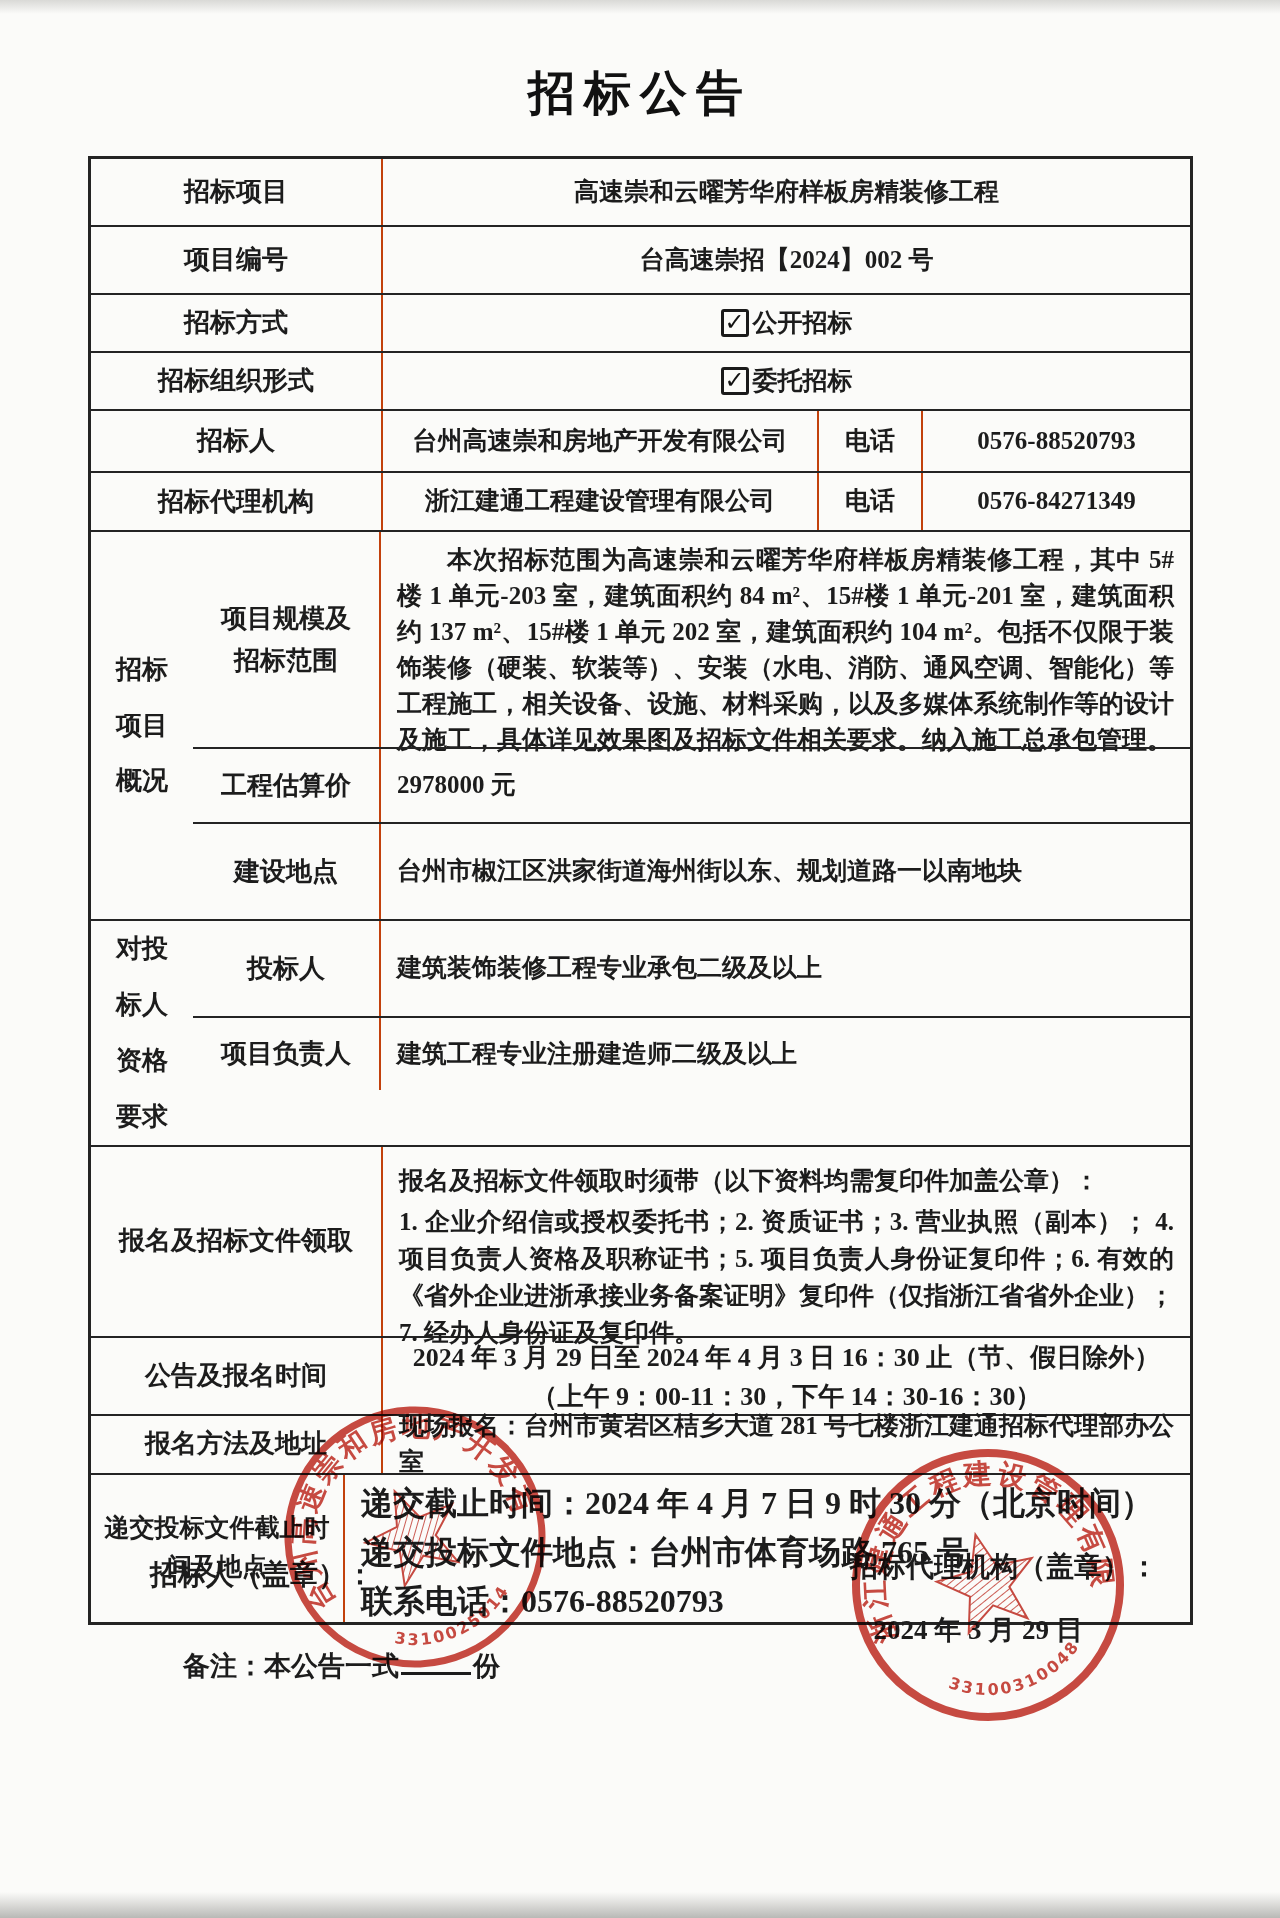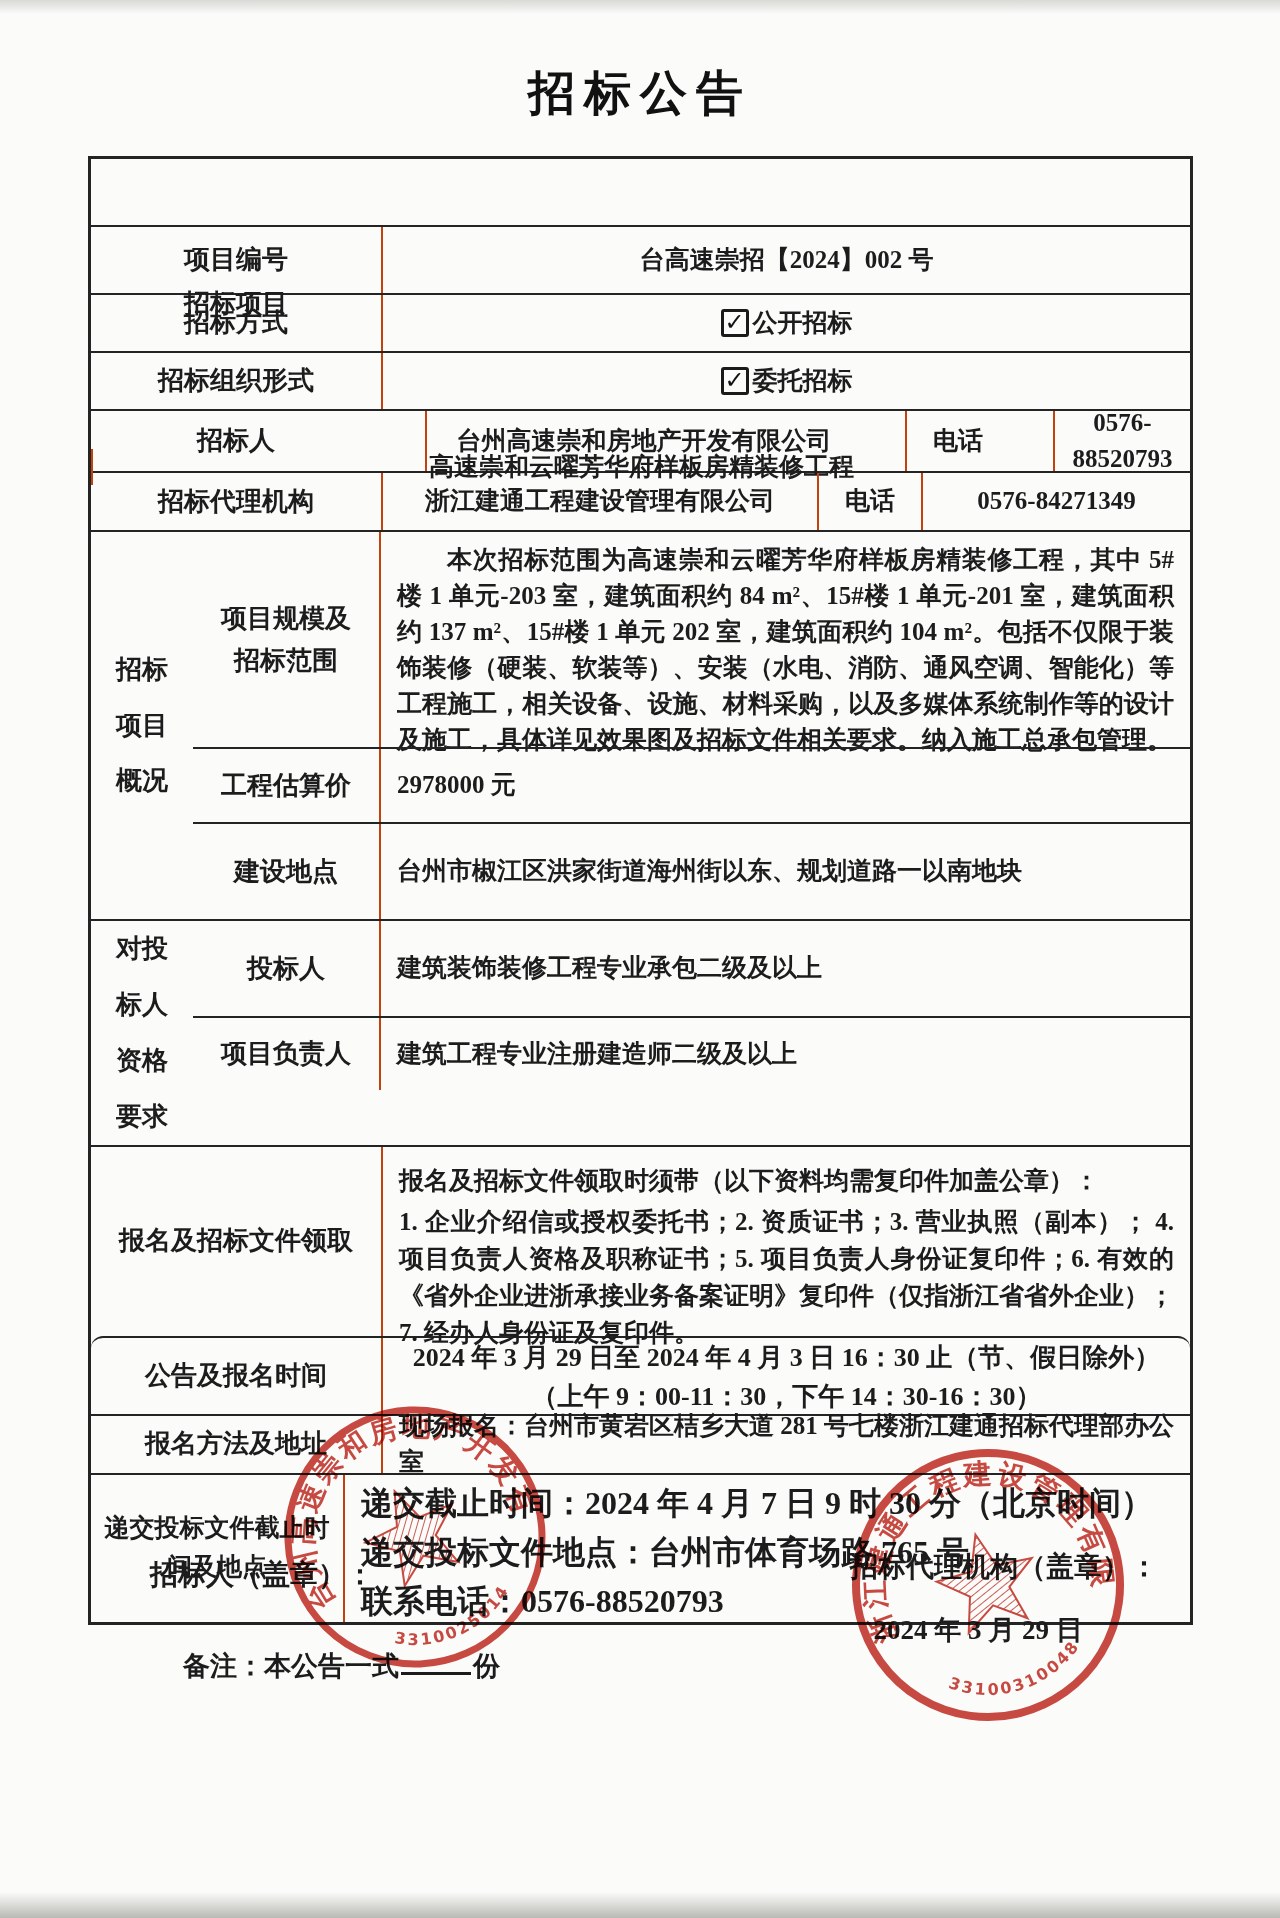--- a/index.html
+++ b/index.html
@@ -27,38 +27,38 @@
   .td{
     border-left:2px solid #c2410c;box-sizing:border-box;
     display:flex;align-items:center;justify-content:center;
     font-weight:700;font-size:25px;line-height:1.45;
   }
   .td:first-child{border-left:none;}
   .lbl{width:290px;flex:0 0 290px;font-size:26px;text-align:center;}
   .val{flex:1;}
   .center{justify-content:center;text-align:center;}
   .left{justify-content:flex-start;text-align:left;padding:6px 16px;}
-  .r1{height:66px;flex-direction:column;} .r2{height:68px;} .r3{height:58px;} .r4{height:58px;}
-  .r5{height:62px;gap:44px;} .r6{height:59px;}
+  .r1{height:66px;} .r2{height:68px;} .r3{height:58px;} .r4{height:58px;}
+  .r5{height:62px;} .r6{height:59px;}
   .name-cell{width:436px;flex:0 0 436px;}
   .tel-cell{width:104px;flex:0 0 104px;}
   .phone-cell{flex:1;font-family:"Liberation Serif","DejaVu Serif",serif;}
   
   .grp{align-items:stretch;}
   .glbl{width:102px;flex:0 0 102px;font-size:26px;line-height:2.15;
         text-align:center;}
   .glbl .v{width:56px;word-break:break-all;}
   .gcol{flex:1;display:flex;flex-direction:column;}
   .gr{display:flex;border-top:2px solid #242424;box-sizing:border-box;}
   .gr:first-child{border-top:none;}
   .slbl{width:186px;flex:0 0 186px;font-size:26px;text-align:center;
         white-space:pre-line;line-height:1.6;}
   .h-scope{height:215px;} .h-est{height:75px;} .h-loc{height:97px;}
   .h-bid{height:95px;} .h-mgr{height:74px;}
-  .r-docs{height:191px;} .r-ann{height:78px;border-radius:12px;} .r-meth{height:59px;} .r-sub{height:149px;}
+  .r-docs{height:191px;} .r-ann{height:78px;} .r-meth{height:59px;} .r-sub{height:149px;}
   .para{display:block;padding:10px 16px 6px 16px;text-align:justify;}
   .para p{margin:0;text-indent:2em;line-height:36px;font-size:25px;}
   .docsbody{display:block;padding:15px 16px;font-family:Liberation Serif, serif;}
   .docsbody p{margin:0 0 4px 0;line-height:37px;font-size:25px;text-align:justify;}
   .annbody{display:block;width:100%;text-align:center;}
   .annbody p{margin:0;line-height:39px;font-size:26px;}
   .sublbl{width:252px;flex:0 0 252px;font-size:25px;}
   .sublbl .w{width:228px;word-break:break-all;text-align:center;line-height:1.55;}
   .subbody{display:block;padding:4px 16px;}
   .subbody p{margin:0;line-height:49px;font-size:32px;}

